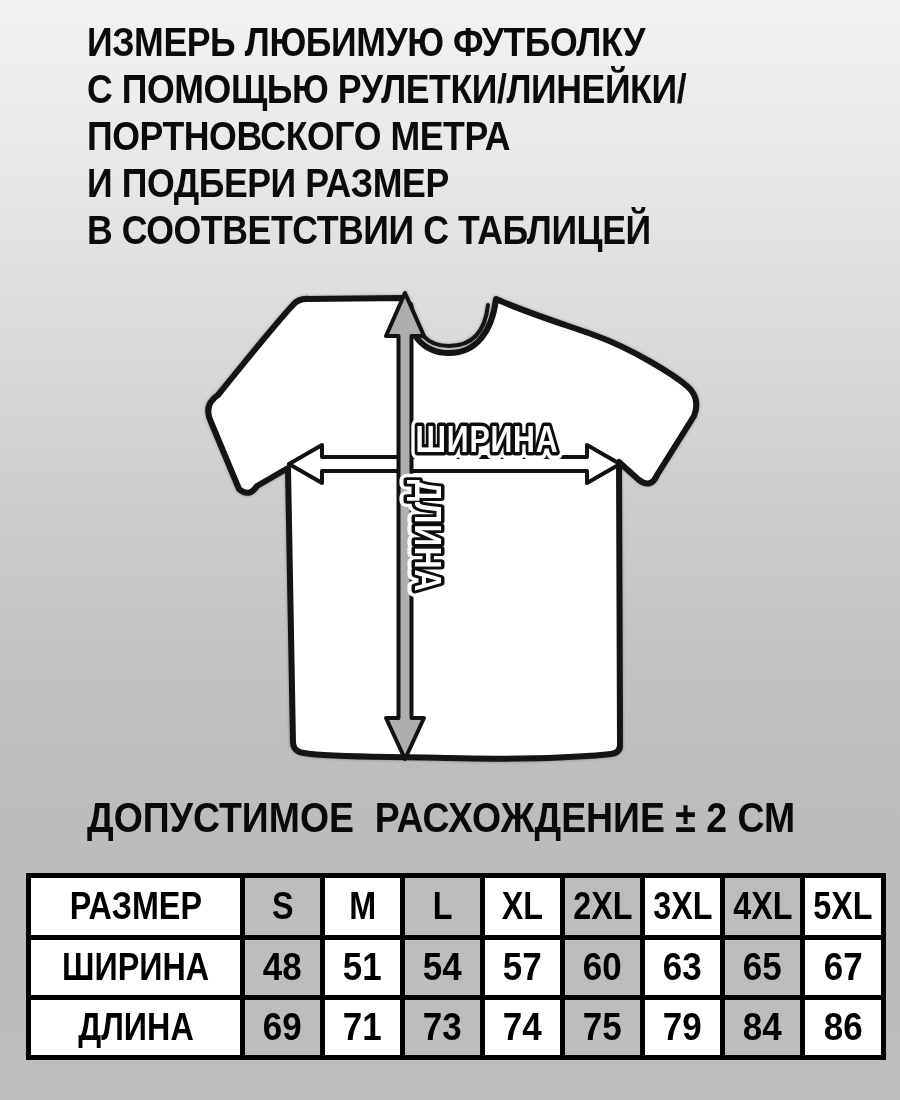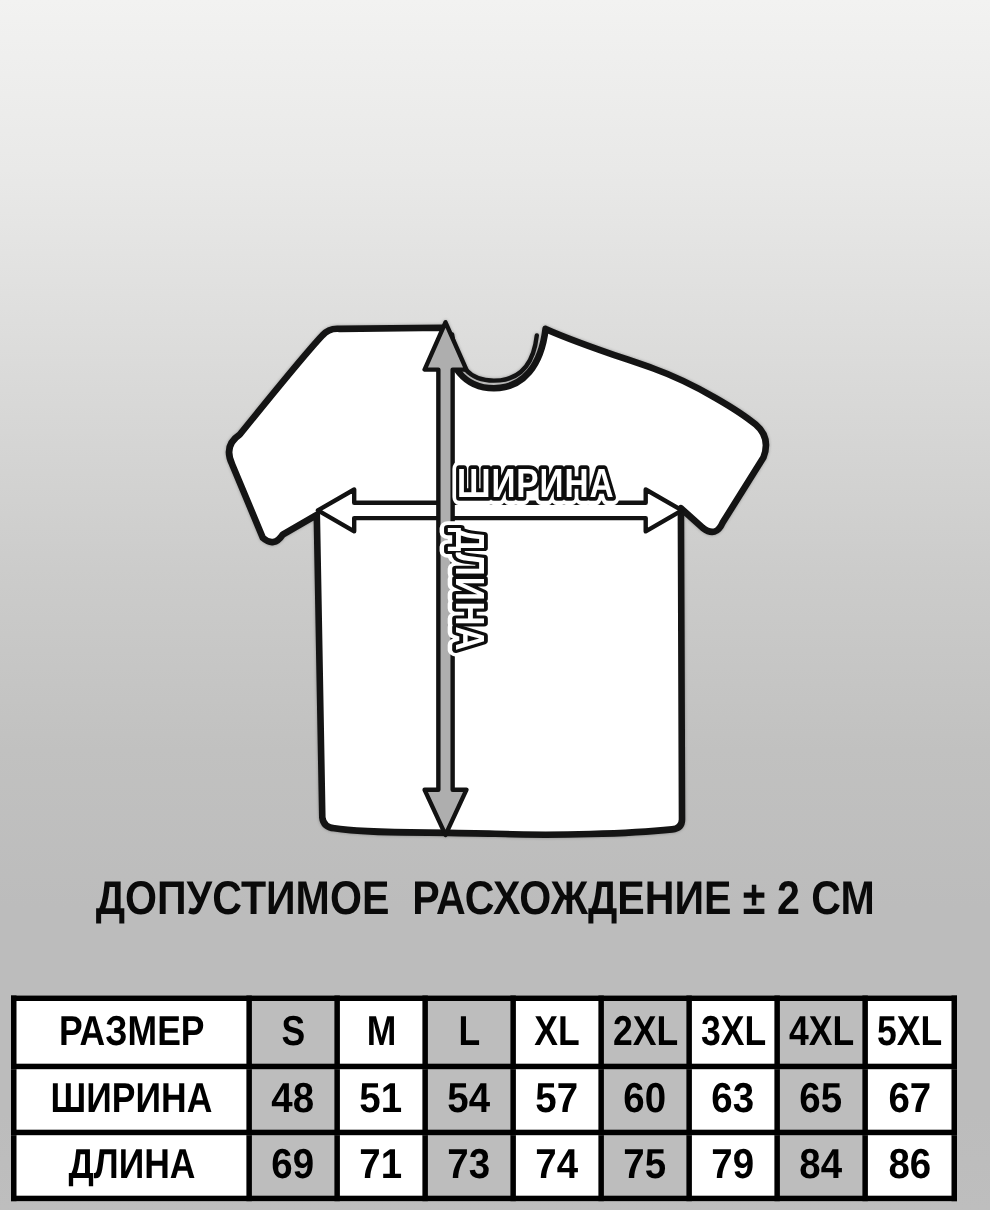--- a/index.html
+++ b/index.html
@@ -14,35 +14,42 @@
         letter-spacing:-.5px;white-space:pre;
         transform:scaleX(.87);transform-origin:0 50%;}
   
   .diagram{position:absolute;left:165px;top:272px;width:560px;height:500px;
         filter:drop-shadow(0 0 1.5px rgba(0,0,0,.30));}
   
   .tolerance{position:absolute;left:87px;top:792px;color:#0a0a0a;
         font-size:43px;font-weight:bold;line-height:50px;white-space:pre;
         transform:scaleX(.87);transform-origin:0 50%;}
   
-  table.sizes{position:absolute;left:10px;top:873px;width:856px;
-        border-collapse:collapse;table-layout:fixed;background:#fff;margin-top:32px;}
+  table.sizes{position:absolute;left:26px;top:873px;width:856px;
+        border-collapse:collapse;table-layout:fixed;background:#fff;}
   table.sizes td{border:5px solid #000;background:#fff;text-align:center;
         vertical-align:middle;padding:0;font-size:38px;font-weight:bold;color:#000;}
   table.sizes td.g{background:#bdbdbd;}
   table.sizes tr.hdr td{height:57px;}
   table.sizes tr.data td{height:55px;}
   .cx{display:inline-block;transform:scaleX(.85);white-space:pre;}
   .cn{display:inline-block;transform:scaleX(.92);white-space:pre;}
 </style>
 </head>
 <body>
 
 <div class="page">
 
+  <div class="instructions">
+    <div class="line">ИЗМЕРЬ ЛЮБИМУЮ ФУТБОЛКУ</div>
+    <div class="line">С ПОМОЩЬЮ РУЛЕТКИ/ЛИНЕЙКИ/</div>
+    <div class="line">ПОРТНОВСКОГО МЕТРА</div>
+    <div class="line">И ПОДБЕРИ РАЗМЕР</div>
+    <div class="line">В СООТВЕТСТВИИ С ТАБЛИЦЕЙ</div>
+  </div>
 
   <svg class="diagram" viewBox="0 0 560 500">
 
     <path d="M 238,26
          C 242,62 258,81 284,81
          C 311,81 327,60 331,27
          C 362,41 404,54 429,63
          C 468,77 509,103 522,114
          Q 536,126 529,144
          L 492,203

